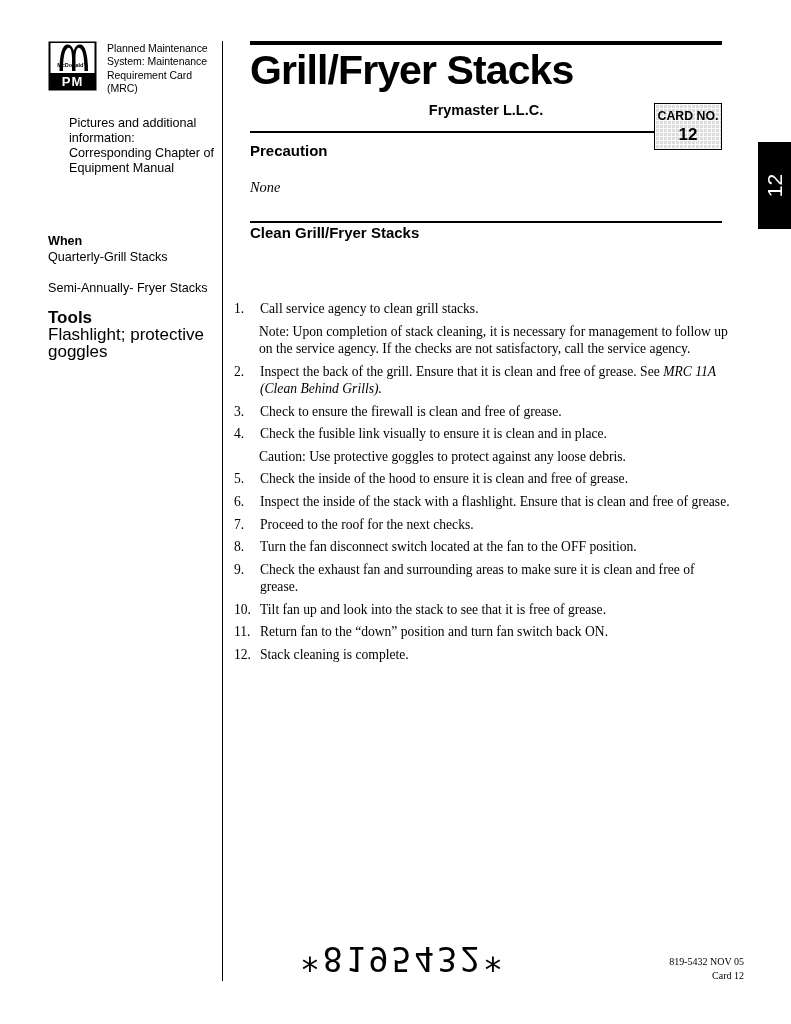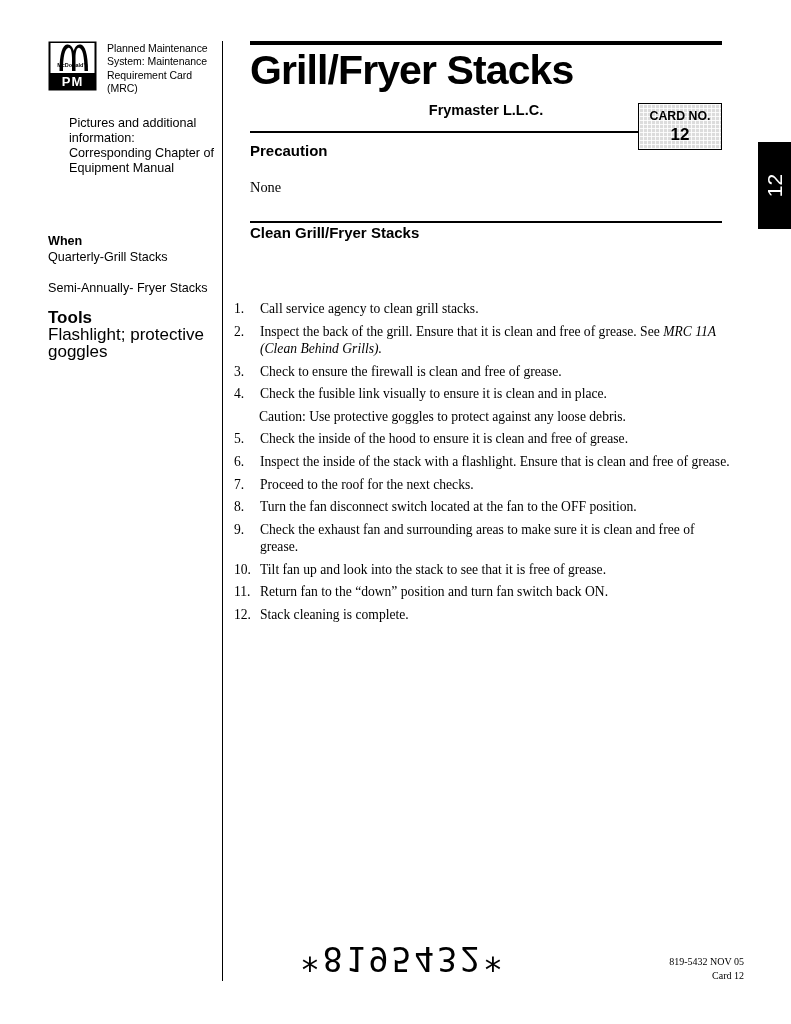--- a/index.html
+++ b/index.html
@@ -125,21 +125,21 @@
     line-height: 18px;
     margin-top: 8px;
     text-align: center;
   }
 
   
   .card-no-box {
     position: absolute;
     right: 0;
     top: 58px;
-    width: 84px;
+    width: 68px;
     height: 47px;
     border: 1.5px solid #000;
     box-sizing: border-box;
     background-color: #dcdcdc;
     background-image:
       repeating-linear-gradient(0deg, rgba(255,255,255,0.85) 0px, rgba(255,255,255,0.85) 1px, rgba(0,0,0,0) 1px, rgba(0,0,0,0) 4px),
       repeating-linear-gradient(90deg, rgba(255,255,255,0.85) 0px, rgba(255,255,255,0.85) 1px, rgba(0,0,0,0) 1px, rgba(0,0,0,0) 4px);
     font-family: "Liberation Sans", sans-serif;
     text-align: center;
     display: flex;
@@ -166,20 +166,21 @@
   }
 
   .rule-precaution-top { margin-top: 12px; }
   .precaution-head { margin-top: 8px; }
   .precaution-body {
     font-family: "Liberation Serif", serif;
     font-size: 14.4px;
     line-height: 19px;
     margin-top: 18px;
     margin-bottom: 0;
+    font-style: italic;
   }
 
   .rule-clean-top { margin-top: 24px; }
   .clean-head { margin-top: 0; }
 
   
   .steps {
     position: absolute;
     left: 233px;
     top: 300px;
@@ -321,20 +322,21 @@
     <div class="section-head clean-head">Clean Grill/Fryer Stacks</div>
 
   </div>
 
   <div class="steps">
 
     <div class="step">
       <div class="step-num">1.</div>
       <div class="step-text">Call service agency to clean grill stacks.</div>
     </div>
+    <div class="sub-note">Note: Upon completion of stack cleaning, it is necessary for management to follow up on the service agency. If the checks are not satisfactory, call the service agency.</div>
 
     <div class="step">
       <div class="step-num">2.</div>
       <div class="step-text"><span>Inspect the back of the grill.  Ensure that it is clean and free of grease.  See </span><span class="ital">MRC 11A (Clean Behind Grills).</span></div>
     </div>
 
     <div class="step">
       <div class="step-num">3.</div>
       <div class="step-text">Check to ensure the firewall is clean and free of grease.</div>
     </div>

